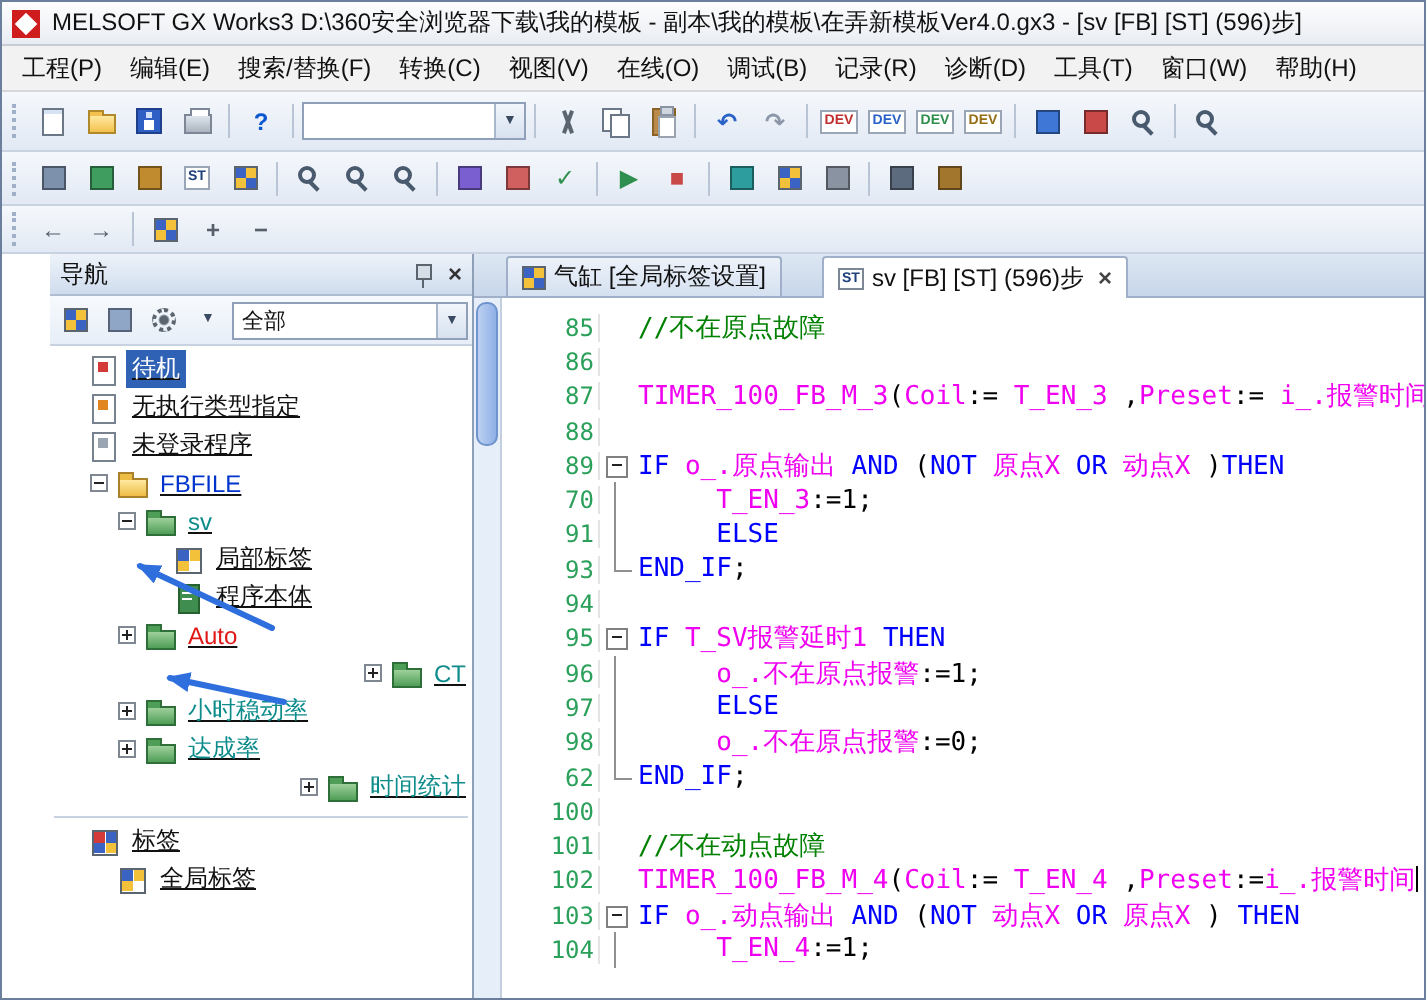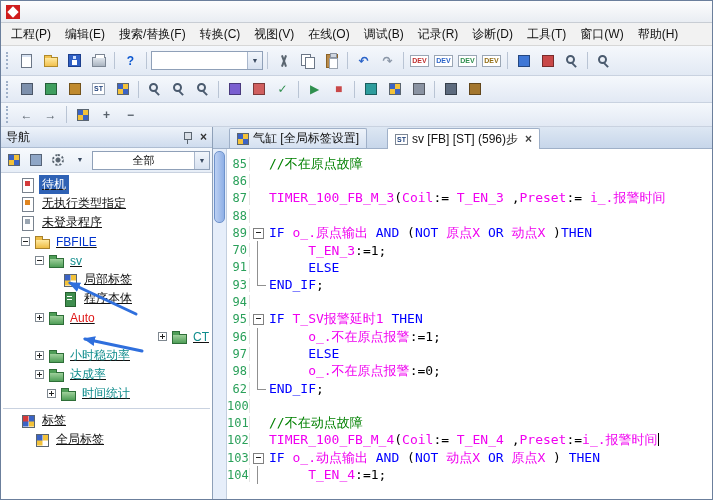--- a/index.html
+++ b/index.html
@@ -54,21 +54,21 @@
   .g-grid{width:12px;height:12px;border:1px solid #5a6570;background-color:#fff;
     background:linear-gradient(#3b63c4,#3b63c4) 0 0/50% 50% no-repeat,
                linear-gradient(#f3c23a,#f3c23a) 100% 0/50% 50% no-repeat,
                linear-gradient(#f3c23a,#f3c23a) 0 100%/50% 50% no-repeat,
                linear-gradient(#3b63c4,#3b63c4) 100% 100%/50% 50% no-repeat;}
   .g-gear{width:12px;height:12px;border:2px dotted #5a6570;border-radius:50%;
           background:radial-gradient(circle at center,#5a6570 2px,transparent 3px);}
   
   .body{display:flex;height:374px;}
   
-  .nav{width:212px;flex:none;display:flex;flex-direction:column;background:#fff;border-right:1px solid #8ea0b8;}
+  .nav{width:212px;flex:none;display:flex;flex-direction:column;background:#fff;border-right:1px solid #8ea0b8;margin-left:24px;}
   .nav-header{height:21px;flex:none;background:linear-gradient(#eef3fa,#cfdcee);border-bottom:1px solid #aebdd2;
               display:flex;align-items:center;padding:0 5px;font-size:12px;color:#111;}
   .nav-header .sp{flex:1;}
   .pin-icon{width:11px;height:13px;position:relative;display:inline-block;}
   .pin-icon::before{content:"";position:absolute;left:2px;top:1px;width:6px;height:6px;background:#d8dee6;border:1px solid #5a6570;}
   .pin-icon::after{content:"";position:absolute;left:5px;top:9px;width:1px;height:4px;background:#5a6570;}
   .nav-close{font-size:12px;font-weight:700;color:#333;margin-left:7px;line-height:12px;}
   .nav-toolbar{height:25px;flex:none;display:flex;align-items:center;gap:2px;padding:0 3px;
                background:linear-gradient(#f7fafd,#e7eef7);border-bottom:1px solid #c9d2e0;}
   .nav-toolbar .tb-btn{width:20px;height:20px;}
@@ -114,21 +114,21 @@
   .tab-ic-st{font-size:7px;font-weight:700;border:1px solid #7c8694;padding:0 1px;background:#fff;color:#20427c;line-height:9px;}
   .tab .g-grid{width:12px;height:12px;flex:none;}
   .tab-close{margin-left:3px;font-size:12px;font-weight:700;color:#444;line-height:12px;}
   .edit-body{flex:1;display:flex;min-width:0;background:#fff;}
   .vscroll{width:14px;flex:none;background:#e6eefa;border-right:1px solid #c3cfdf;position:relative;}
   .vthumb{position:absolute;left:1px;right:1px;top:2px;height:72px;border-radius:5px;
           background:linear-gradient(90deg,#bcd0f2,#8fb0e6);border:1px solid #6f93cc;}
   .codewrap{flex:1;min-width:0;overflow:hidden;padding-top:6px;
             font-family:"DejaVu Sans Mono","Liberation Mono",monospace;font-size:13px;}
   .cl{height:17.3px;display:flex;align-items:center;white-space:pre;}
-  .ln{width:23px;flex:none;text-align:right;padding-right:2px;color:#2aa05a;font-size:12px;border-right:1px solid #e4e4e4;}
+  .ln{width:49px;flex:none;text-align:right;padding-right:2px;color:#2aa05a;font-size:12px;border-right:1px solid #e4e4e4;}
   .fold{width:17px;flex:none;height:100%;position:relative;}
   .fold.fs::before{content:"";position:absolute;left:3px;top:50%;margin-top:-5px;width:9px;height:9px;background:#fff;border:1px solid #808080;}
   .fold.fs::after{content:"";position:absolute;left:6px;top:50%;margin-top:-1px;width:5px;height:1px;background:#222;}
   .fold.fm::before{content:"";position:absolute;left:7px;top:0;bottom:0;width:1px;background:#909090;}
   .fold.fe::before{content:"";position:absolute;left:7px;top:0;height:9px;width:1px;background:#909090;}
   .fold.fe::after{content:"";position:absolute;left:7px;top:9px;width:9px;height:1px;background:#909090;}
   .src{flex:1;min-width:0;overflow:hidden;white-space:pre;padding-left:2px;color:#000;}
   .tk-k{color:#0000ff;}
   .tk-c{color:#008000;}
   .tk-v{color:#f000f0;}
@@ -136,20 +136,21 @@
   .caret{display:inline-block;width:1px;height:13px;background:#000;vertical-align:-2px;}
   
   .annot{position:absolute;left:0;top:0;width:713px;height:500px;pointer-events:none;z-index:40;}
 </style>
 </head>
 <body>
 
 <div class="window">
   <div class="titlebar">
     <span class="app-icon"></span>
+    <span class="title">MELSOFT GX Works3 D:\360安全浏览器下载\我的模板 - 副本\我的模板\在弄新模板Ver4.0.gx3 - [sv [FB] [ST] (596)步]</span>
   </div>
   <div class="menubar" id="menubar">
       <span class="menu-item">工程(P)</span>
       <span class="menu-item">编辑(E)</span>
       <span class="menu-item">搜索/替换(F)</span>
       <span class="menu-item">转换(C)</span>
       <span class="menu-item">视图(V)</span>
       <span class="menu-item">在线(O)</span>
       <span class="menu-item">调试(B)</span>
       <span class="menu-item">记录(R)</span>
@@ -321,21 +322,21 @@
           </span>
           <span class="tb-btn">
             <span class="g-cube" style="background: rgb(143, 166, 198);"></span>
           </span>
           <span class="tb-btn">
             <span class="g-gear"></span>
           </span>
           <span class="tb-btn">
             <span class="g-char sm" style="color: rgb(58, 74, 97);">▼</span>
           </span>
-          <span class="tb-combo" style="width: 118px; text-align: center;">
+          <span class="tb-combo" style="width: 118px;">
             <span class="combo-val">全部</span>
             <span class="combo-arrow">▼</span>
           </span>
         </div>
       <div class="tree" id="tree">
           <div class="tree-row" style="padding-left: 6px;">
             <span class="texp"></span>
             <span class="ti ti-page-red"></span>
             <span class="tlabel sel">待机</span>
           </div>
@@ -382,21 +383,21 @@
           <div class="tree-row" style="padding-left: 34px;">
             <span class="texp plus"></span>
             <span class="ti ti-folder-g"></span>
             <span class="tlabel" style="color: rgb(14, 140, 140);">小时稳动率</span>
           </div>
           <div class="tree-row" style="padding-left: 34px;">
             <span class="texp plus"></span>
             <span class="ti ti-folder-g"></span>
             <span class="tlabel" style="color: rgb(14, 140, 140);">达成率</span>
           </div>
-          <div class="tree-row" style="padding-left: 46px;">
+          <div class="tree-row" style="padding-left: 46px; justify-content: flex-end;">
             <span class="texp plus"></span>
             <span class="ti ti-folder-g"></span>
             <span class="tlabel" style="color: rgb(14, 140, 140);">时间统计</span>
           </div>
           <div class="tree-divider"></div>
           <div class="tree-row" style="padding-left: 6px;">
             <span class="texp"></span>
             <span class="ti ti-tag"></span>
             <span class="tlabel">标签</span>
           </div>

